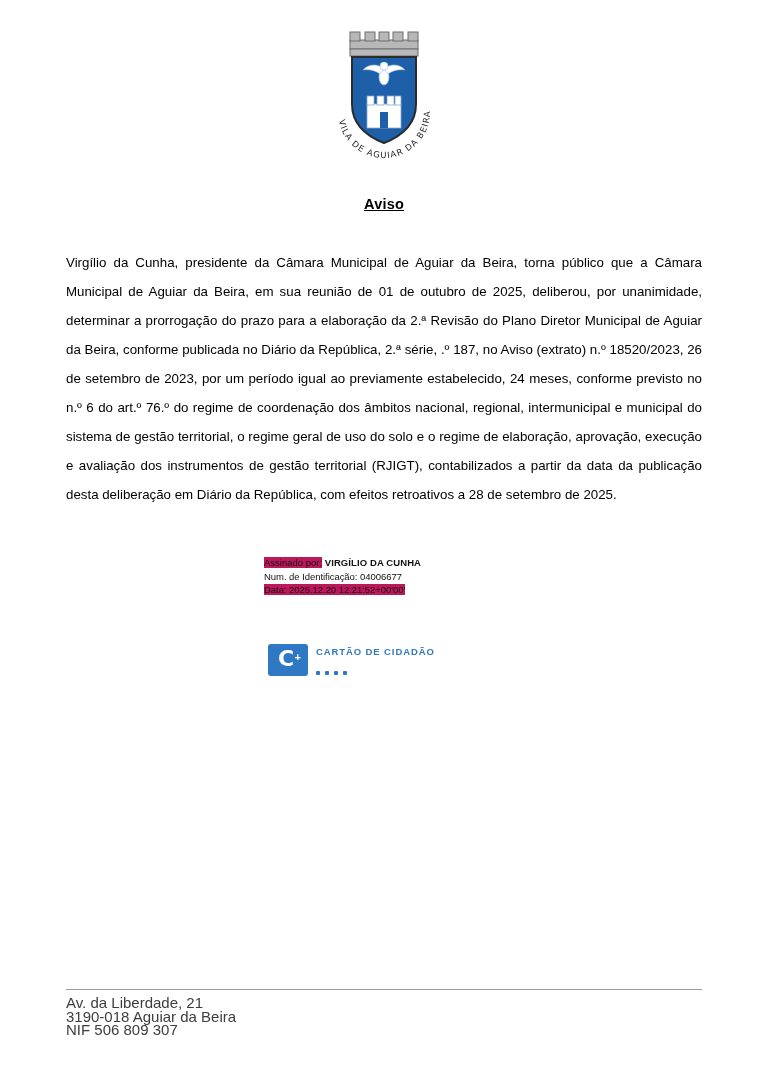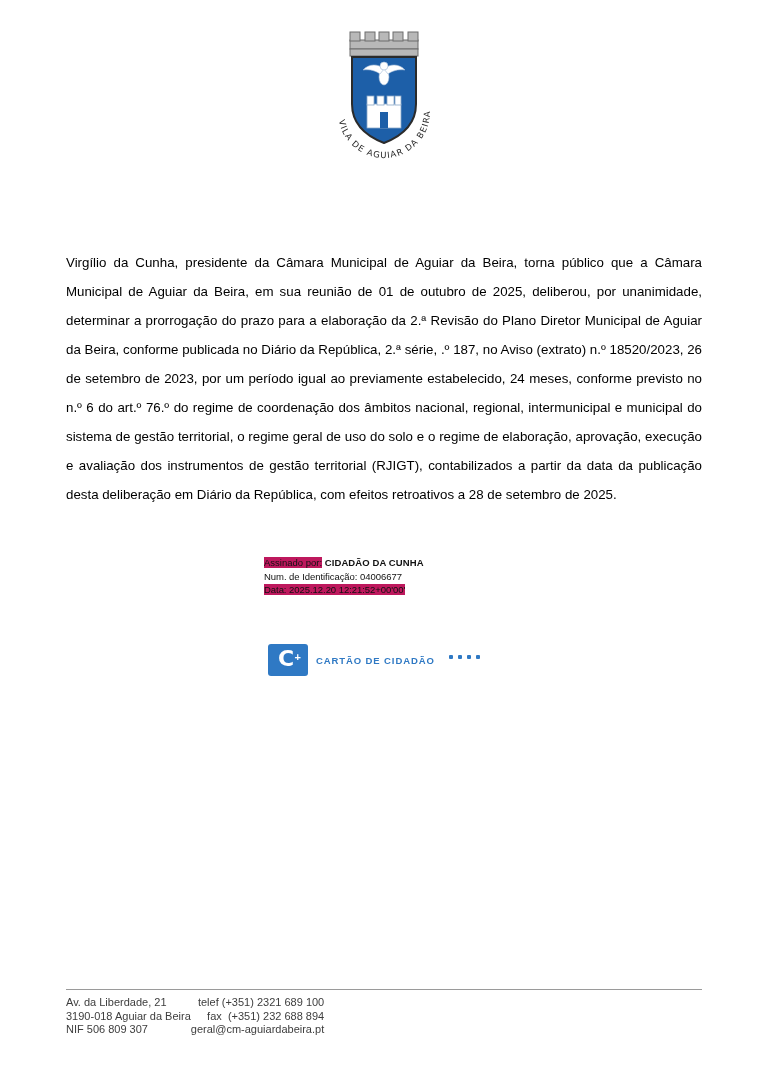--- a/index.html
+++ b/index.html
@@ -121,21 +121,21 @@
     position: absolute;
     right: 7px;
     top: 8px;
     color: #ffffff;
     font-size: 11px;
     font-weight: bold;
     line-height: 1;
   }
   .cc-text {
     display: flex;
-    flex-direction: row;
+    flex-direction: column;
     gap: 14px;
   }
   .cc-label {
     font-size: 9.5px;
     font-weight: bold;
     letter-spacing: .9px;
     color: #2f79c4;
   }
   .cc-dots {
     display: flex;
@@ -157,21 +157,22 @@
     width: 636px;
     height: 1px;
     background: #9a9a9a;
   }
   .footer {
     position: absolute;
     top: 996px;
     left: 66px;
     width: 636px;
     display: flex;
-    font-size: 11px;
+    justify-content: space-between;
+    font-size: 15px;
     line-height: 13.5px;
     color: #3d3d3d;
   }
   .footer .right { text-align: right; }
   .footer div > div { white-space: pre; }
 </style>
 </head>
 <body>
 
 <div class="page">
@@ -209,29 +210,30 @@
         <rect x="60" y="86" width="8" height="16" fill="#1d5fa8"></rect>
 
         <path id="mottoArc" d="M18 86 A46 46 0 0 0 110 86" fill="none"></path>
         <text font-family="DejaVu Sans, sans-serif" font-size="8.5" fill="#1f1f1f" letter-spacing="1.1">
           <textPath href="#mottoArc" startOffset="6%">VILA DE AGUIAR DA BEIRA</textPath>
         </text>
       </svg>
     </div>
   </div>
 
+  <div class="title">Aviso</div>
 
   <div class="body-text">
     <p>Virgílio da Cunha, presidente da Câmara Municipal de Aguiar da Beira, torna público que a Câmara Municipal de Aguiar da Beira, em sua reunião de 01 de outubro de 2025, deliberou, por unanimidade, determinar a prorrogação do prazo para a elaboração da 2.ª Revisão do Plano Diretor Municipal de Aguiar da Beira, conforme publicada no Diário da República, 2.ª série, .º 187, no Aviso (extrato) n.º 18520/2023, 26 de setembro de 2023, por um período igual ao previamente estabelecido, 24 meses, conforme previsto no n.º 6 do art.º 76.º do regime de coordenação dos âmbitos nacional, regional, intermunicipal e municipal do sistema de gestão territorial, o regime geral de uso do solo e o regime de elaboração, aprovação, execução e avaliação dos instrumentos de gestão territorial (RJIGT), contabilizados a partir da data da publicação desta deliberação em Diário da República, com efeitos retroativos a 28 de setembro de 2025.</p>
   </div>
 
   <div class="signature">
     <div class="sig-line1">
       <span class="sig-label sig-hl">Assinado por:</span>
-      <span class="sig-name">CIDADÃO DA CUNHA</span>
+      <span class="sig-name">VIRGÍLIO DA CUNHA</span>
     </div>
     <div class="sig-line2">Num. de Identificação: 04006677</div>
     <div class="sig-line3"><span class="sig-hl">Data: 2025.12.20 12:21:52+00'00'</span></div>
   </div>
 
   <div class="cc-logo">
     <div class="cc-mark">
       <span class="cc-c">C</span>
       <span class="cc-plus">+</span>
     </div>
@@ -246,20 +248,15 @@
     </div>
   </div>
 
   <div class="footer-rule"></div>
   <div class="footer">
     <div class="left">
       <div>Av. da Liberdade, 21</div>
       <div>3190-018 Aguiar da Beira</div>
       <div>NIF 506 809 307</div>
     </div>
-    <div class="right">
-      <div>telef (+351) 2321 689 100</div>
-      <div>fax  (+351) 232 688 894</div>
-      <div>geral@cm-aguiardabeira.pt</div>
-    </div>
   </div>
 
 </div>
 
 </body></html>

